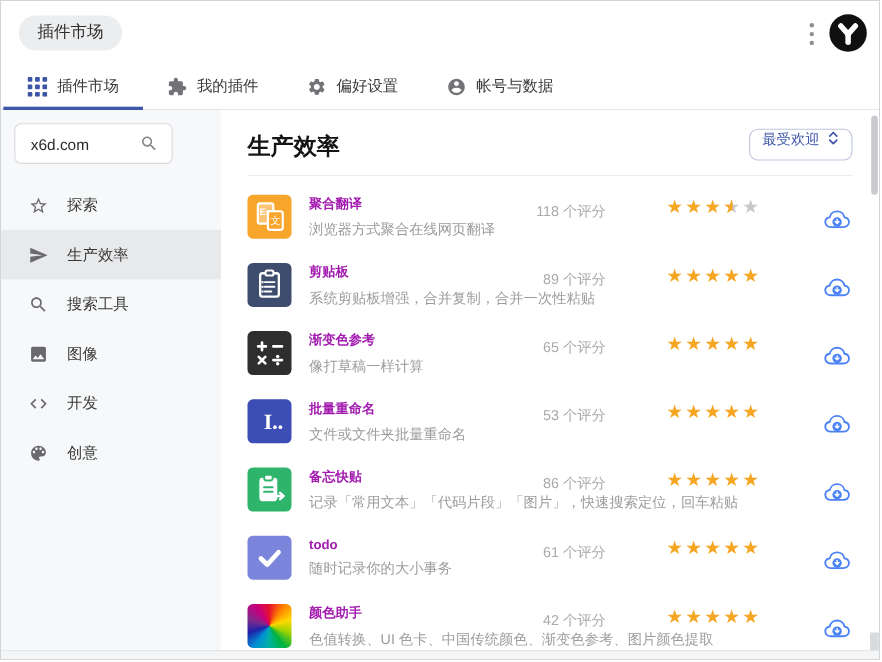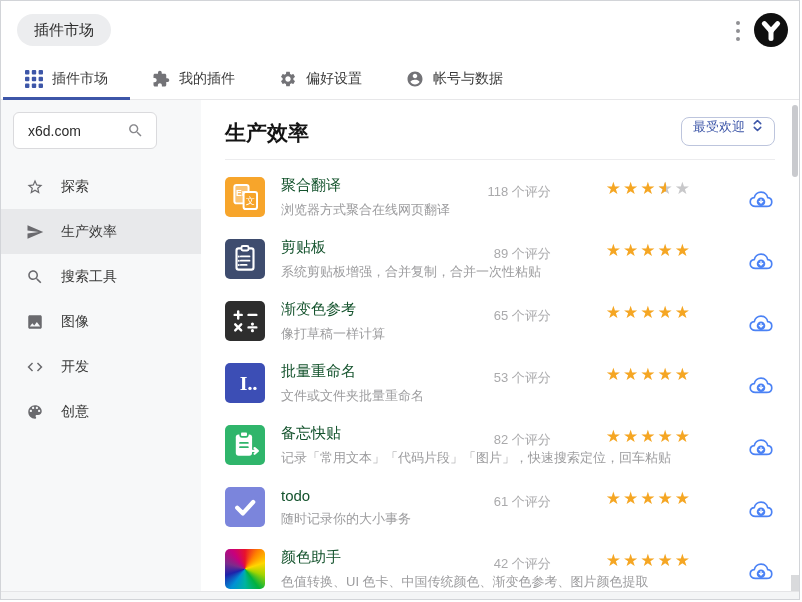--- a/index.html
+++ b/index.html
@@ -56,21 +56,21 @@
   .sort-arrows { width:11px; height:15px; display:flex; color:#3D56A8; }
 
   .plugin-list { padding-top:6px; }
   .plugin-row { height:62px; display:flex; align-items:center; position:relative; }
   .p-icon { width:40px; height:40px; border-radius:5px; flex-shrink:0; display:flex;
             align-items:center; justify-content:center; overflow:hidden; }
   .p-icon svg { width:34px; height:34px; }
   .p-icon.color-wheel { background:conic-gradient(#e8112d,#ff8200,#ffd700,#a2d400,
             #00b140,#00b3a1,#0091d4,#1e22aa,#7d2b8b,#c6007e,#e8112d); }
   .p-text { margin-left:16px; flex:1; min-width:0; }
-  .p-name { font-size:15px; font-weight:normal; color:#14532d; }
+  .p-name { font-size:12px; font-weight:bold; color:#a21caf; }
   .p-desc { font-size:13px; color:#9c9c9e; margin-top:6px; white-space:nowrap; }
   .p-right { position:absolute; right:1px; top:13px; display:flex;
              align-items:flex-start;gap:44px; }
   .count { font-size:13px; color:#aaaaac; margin-top:4px; }
   .stars { margin-left:11px; font-size:17px; letter-spacing:2px; line-height:1;
            margin-top:1px; white-space:nowrap; }
   .star { display:inline-block; position:relative; color:#c8c8ca; }
   .star.full { color:#F5A623; }
   .star.half::before { content:"★"; position:absolute; left:0; top:0; width:50%;
            overflow:hidden; color:#F5A623; white-space:nowrap; }
@@ -361,21 +361,21 @@
                   <path d="M8.5 10.5h5.5M8.5 13.5h5.5"></path>
                 </g>
                 <path d="M16.2 16.2 h4.6 M18.8 14.2 l2.2 2 -2.2 2" stroke="#fff" stroke-width="1.6" fill="none" stroke-linecap="round" stroke-linejoin="round"></path>
               </svg>
             </div>
     <div class="p-text">
       <div class="p-name">备忘快贴</div>
       <div class="p-desc">记录「常用文本」「代码片段」「图片」，快速搜索定位，回车粘贴</div>
     </div>
     <div class="p-right">
-      <span class="count">82 个评分</span>
+      <span class="count">86 个评分</span>
       <span class="stars"><span class="star full">★</span><span class="star full">★</span><span class="star full">★</span><span class="star full">★</span><span class="star full">★</span></span>
       <span class="cloud">
         <svg viewBox="0 0 28 22">
           <path d="M8 19 C4.6 19 2.4 16.9 2.4 14.1 C2.4 11.6 4.2 9.8 6.8 9.5 C7.4 6.1 10.4 3.6 14 3.6 C17.6 3.6 20.6 6.1 21.2 9.5 C23.8 9.8 25.6 11.6 25.6 14.1 C25.6 16.9 23.4 19 20 19 Z" fill="none" stroke="#4B82F5" stroke-width="1.8" stroke-linejoin="round"></path>
           <circle cx="14" cy="14" r="4.6" fill="#4B82F5"></circle>
           <path d="M14 11.6 v3.6 M12.2 13.6 L14 15.4 L15.8 13.6" stroke="#fff" stroke-width="1.4" fill="none" stroke-linecap="round" stroke-linejoin="round"></path>
         </svg>
       </span>
     </div>
   </div>

